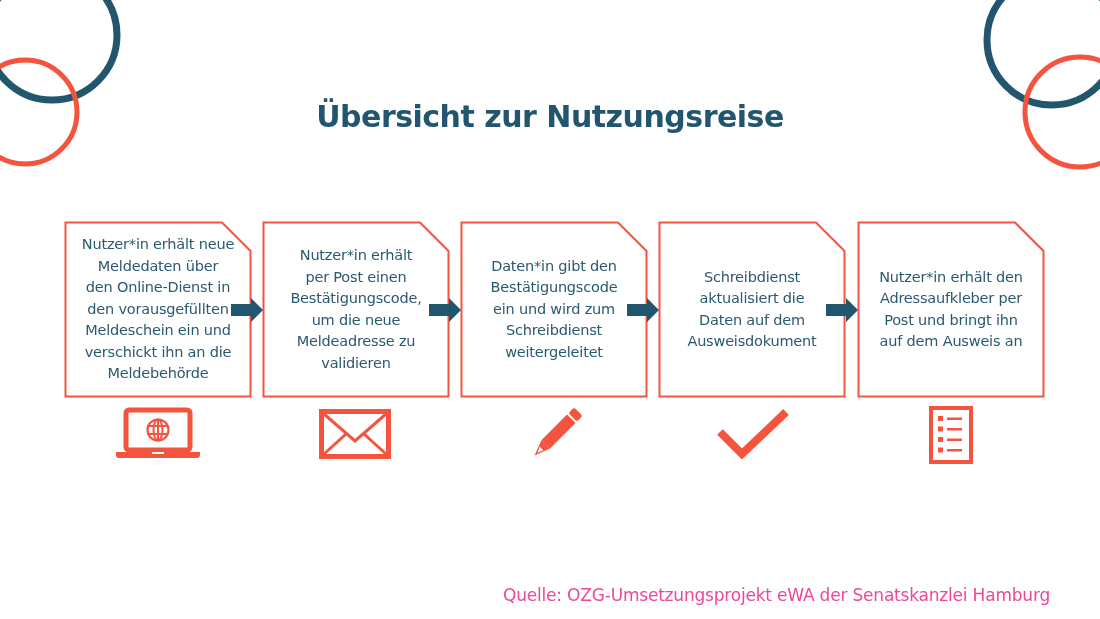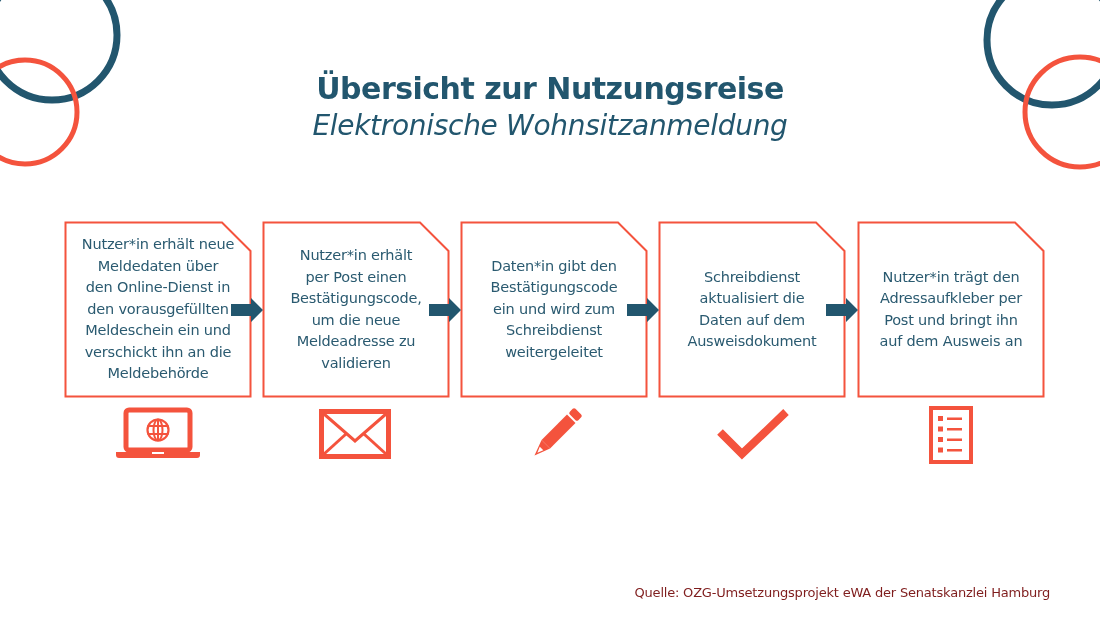--- a/index.html
+++ b/index.html
@@ -5,55 +5,54 @@
     html, body { margin: 0; padding: 0; }
     body {
       width: 1100px; height: 619px; position: relative; overflow: hidden;
       background: #ffffff;
       font-family: "Liberation Sans", "DejaVu Sans", sans-serif;
     }
     .deco { position: absolute; left: 0; top: 0; }
     .title-wrap { position: absolute; left: 0; top: 70px; width: 1100px; text-align: center; }
     .title {
       color: #22566e; font-weight: bold; font-size: 30px; line-height: 38px;
-      font-family: "DejaVu Sans", sans-serif; letter-spacing: -0.5px;
+      font-family: "DejaVu Sans", sans-serif; letter-spacing: -0.5px; margin-top: 28px;
     }
     .subtitle {
       color: #22566e; font-style: italic; font-size: 28px; line-height: 36px;
       font-family: "DejaVu Sans", sans-serif; letter-spacing: -0.3px;
     }
     .step { position: absolute; top: 221px; width: 188px; height: 177px; }
     .step svg.frame { position: absolute; left: 0; top: 0; }
     .step-text {
       position: absolute; left: 4px; right: 4px; top: 0; bottom: 0;
       display: flex; align-items: center; justify-content: center;
       text-align: center; color: #2a5a70; font-size: 14.5px; line-height: 21.5px;
       font-family: "DejaVu Sans", sans-serif; letter-spacing: -0.2px;
       white-space: pre-line;
     }
     .arrow { position: absolute; top: 298px; }
     .icon { position: absolute; }
     .source {
-      position: absolute; right: 50px; top: 585px; color: #7f1d1d;
-      font-size: 13px; font-family: "DejaVu Sans", sans-serif; letter-spacing: -0.2px;
+      position: absolute; right: 50px; top: 585px; color: #ec4899;
+      font-size: 17px; font-family: "DejaVu Sans", sans-serif; letter-spacing: -0.2px;
     }
   </style>
 </head>
 <body>
 
 <svg class="deco" width="1100" height="200" viewBox="0 0 1100 200">
   <circle cx="52" cy="35" r="65" fill="none" stroke="#22566e" stroke-width="7"></circle>
   <circle cx="25" cy="112" r="52" fill="none" stroke="#f4533d" stroke-width="5"></circle>
   <circle cx="1052" cy="40" r="65" fill="none" stroke="#22566e" stroke-width="7"></circle>
   <circle cx="1080" cy="112" r="55" fill="none" stroke="#f4533d" stroke-width="5"></circle>
 </svg>
 
 <div class="title-wrap">
   <div class="title">Übersicht zur Nutzungsreise</div>
-  <div class="subtitle">Elektronische Wohnsitzanmeldung</div>
 </div>
 
 <div class="step" style="left:64px;">
   <svg class="frame" width="188" height="177">
     <polygon points="1.5,1.5 158,1.5 186.5,30 186.5,175.5 1.5,175.5" fill="#fff" stroke="#f4533d" stroke-width="2"></polygon>
   </svg>
   <div class="step-text">Nutzer*in erhält neue
 Meldedaten über
 den Online-Dienst in
 den vorausgefüllten
@@ -92,21 +91,21 @@
   <div class="step-text">Schreibdienst
 aktualisiert die
 Daten auf dem
 Ausweisdokument</div>
 </div>
 
 <div class="step" style="left:857px;">
   <svg class="frame" width="188" height="177">
     <polygon points="1.5,1.5 158,1.5 186.5,30 186.5,175.5 1.5,175.5" fill="#fff" stroke="#f4533d" stroke-width="2"></polygon>
   </svg>
-  <div class="step-text">Nutzer*in trägt den
+  <div class="step-text">Nutzer*in erhält den
 Adressaufkleber  per
 Post und bringt ihn
 auf dem Ausweis an</div>
 </div>
 
 <svg class="arrow" style="left:231px;" width="32" height="24">
   <polygon points="0,6 20,6 20,0 32,12 20,24 20,18 0,18" fill="#22566e"></polygon>
 </svg>
 <svg class="arrow" style="left:429px;" width="32" height="24">
   <polygon points="0,6 20,6 20,0 32,12 20,24 20,18 0,18" fill="#22566e"></polygon>

